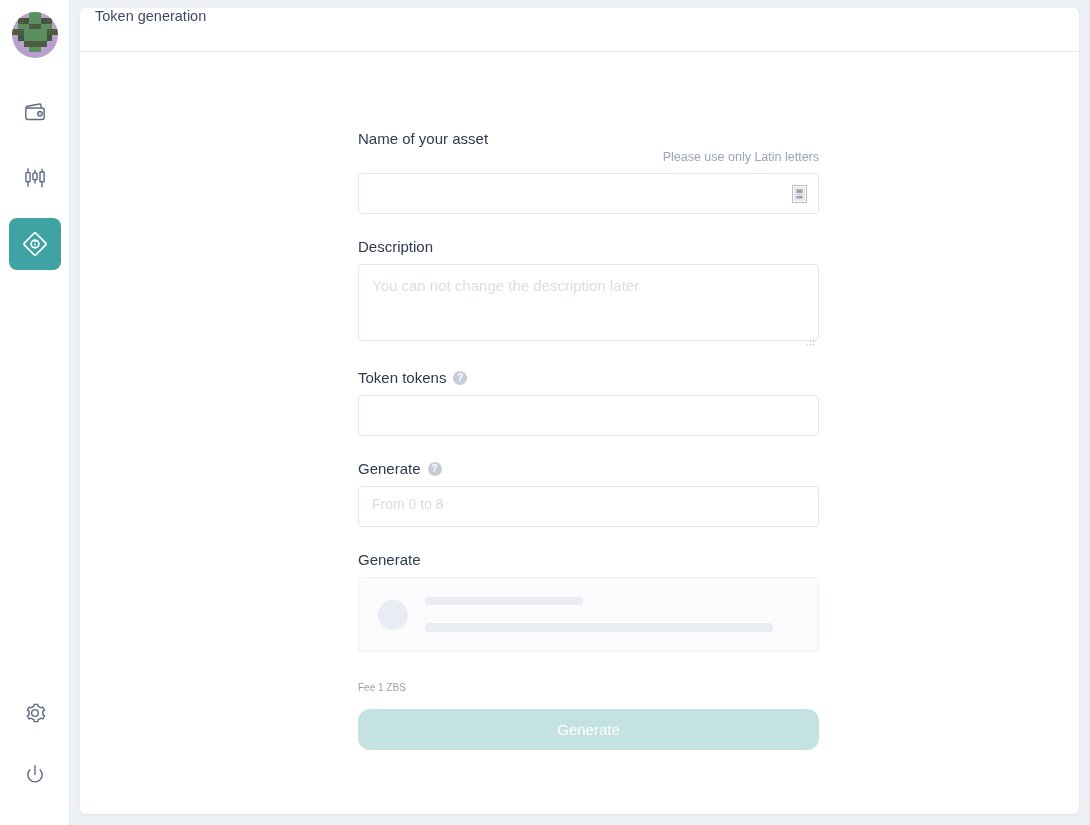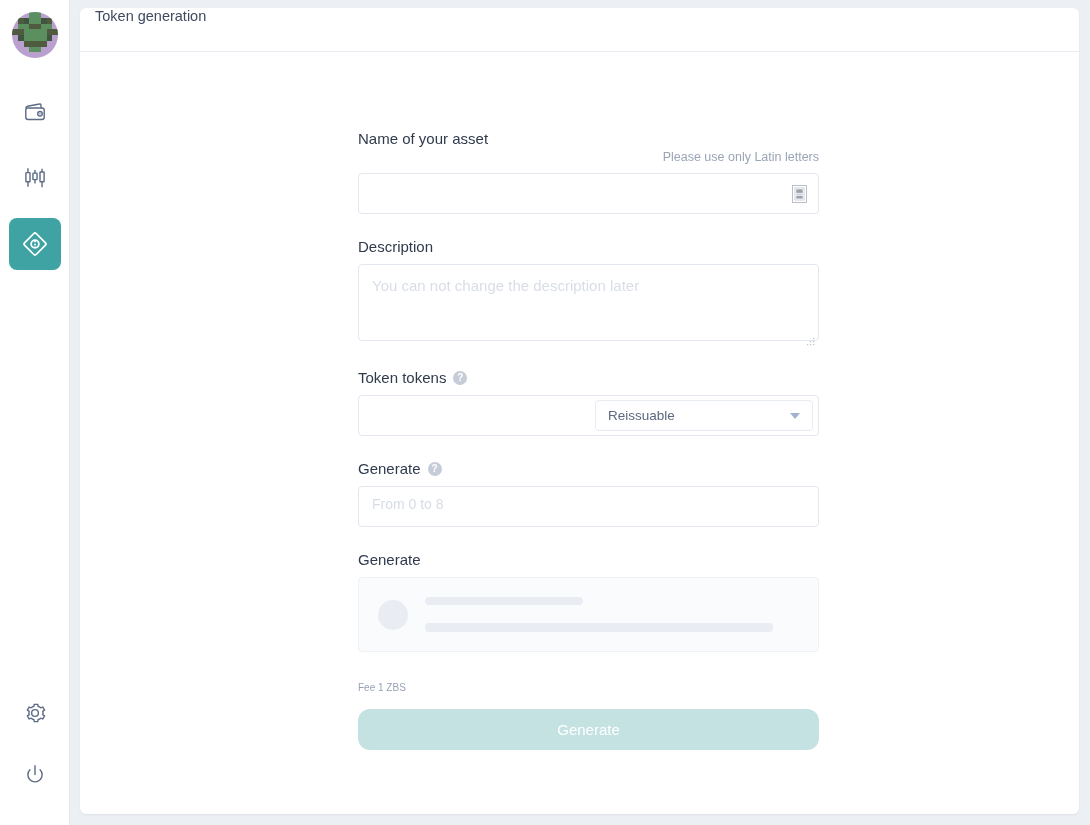--- a/index.html
+++ b/index.html
@@ -402,24 +402,20 @@
       </div>
 
       
       <div class="field mt26">
         <div class="label">
           <span>Token tokens</span>
           <span class="help">?</span>
         </div>
         <div class="combo">
           <input class="combo-input" type="text" value="" placeholder="" style="">
-          <div class="select-box">
-            <span class="select-value">Reissuable</span>
-            <span class="caret"></span>
-          </div>
         </div>
       </div>
 
       
       <div class="field mt26">
         <div class="label">
           <span>Generate</span>
           <span class="help">?</span>
         </div>
         <div class="name-wrap">

